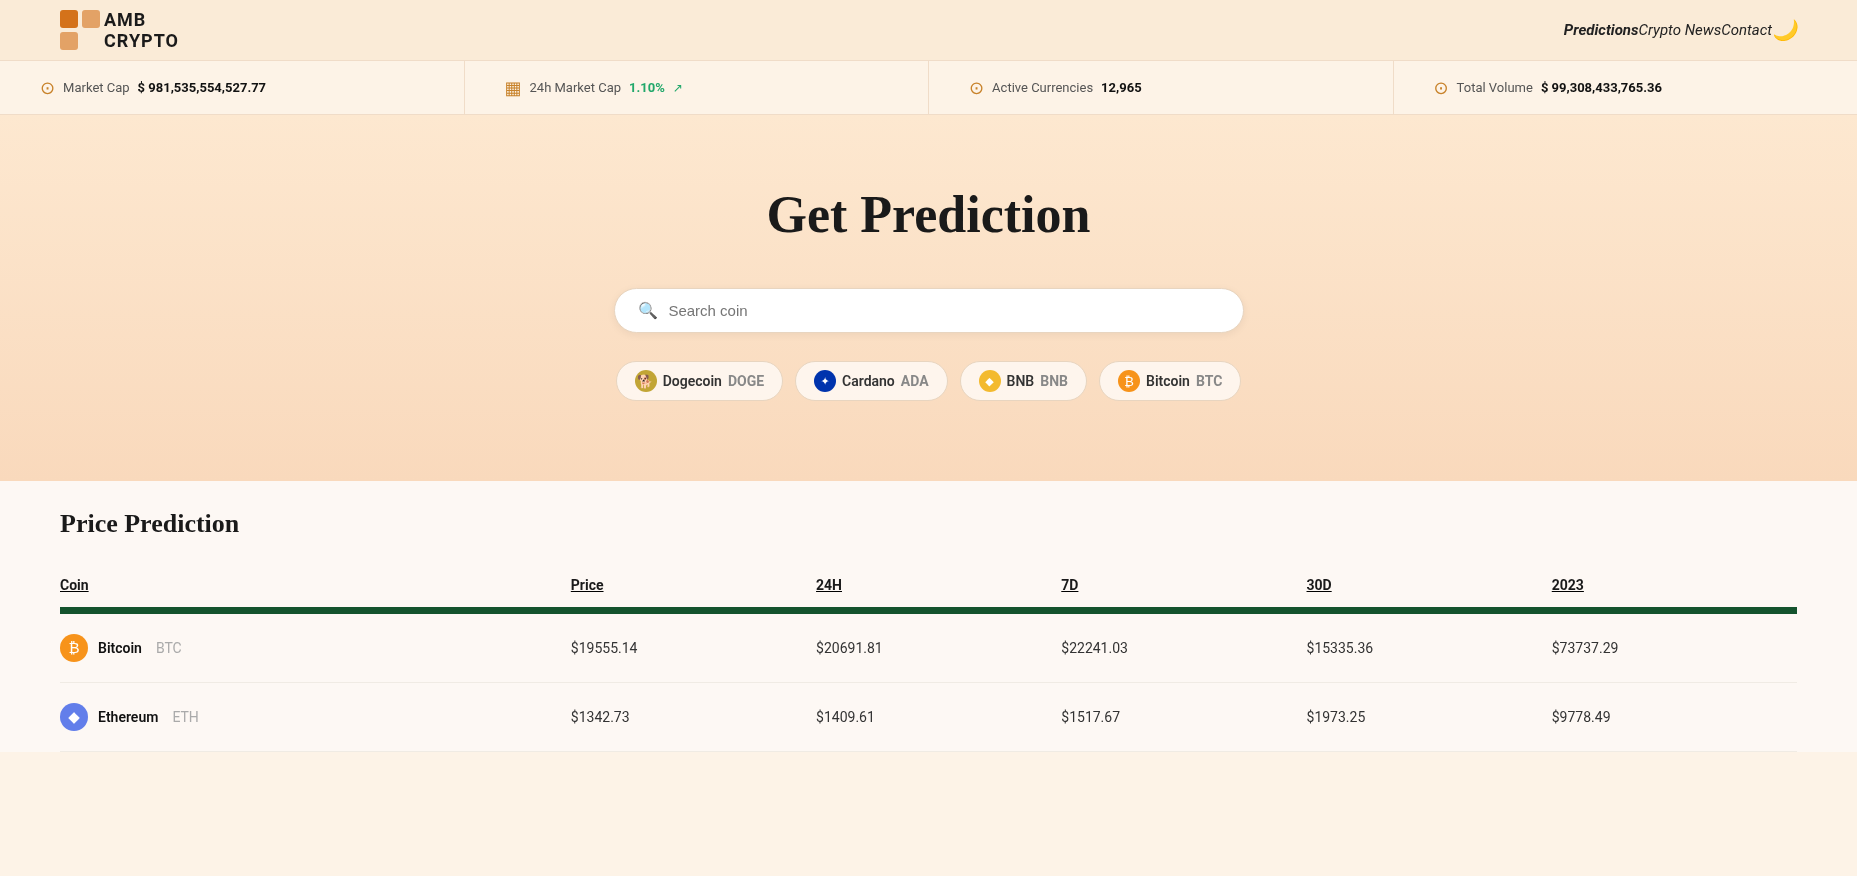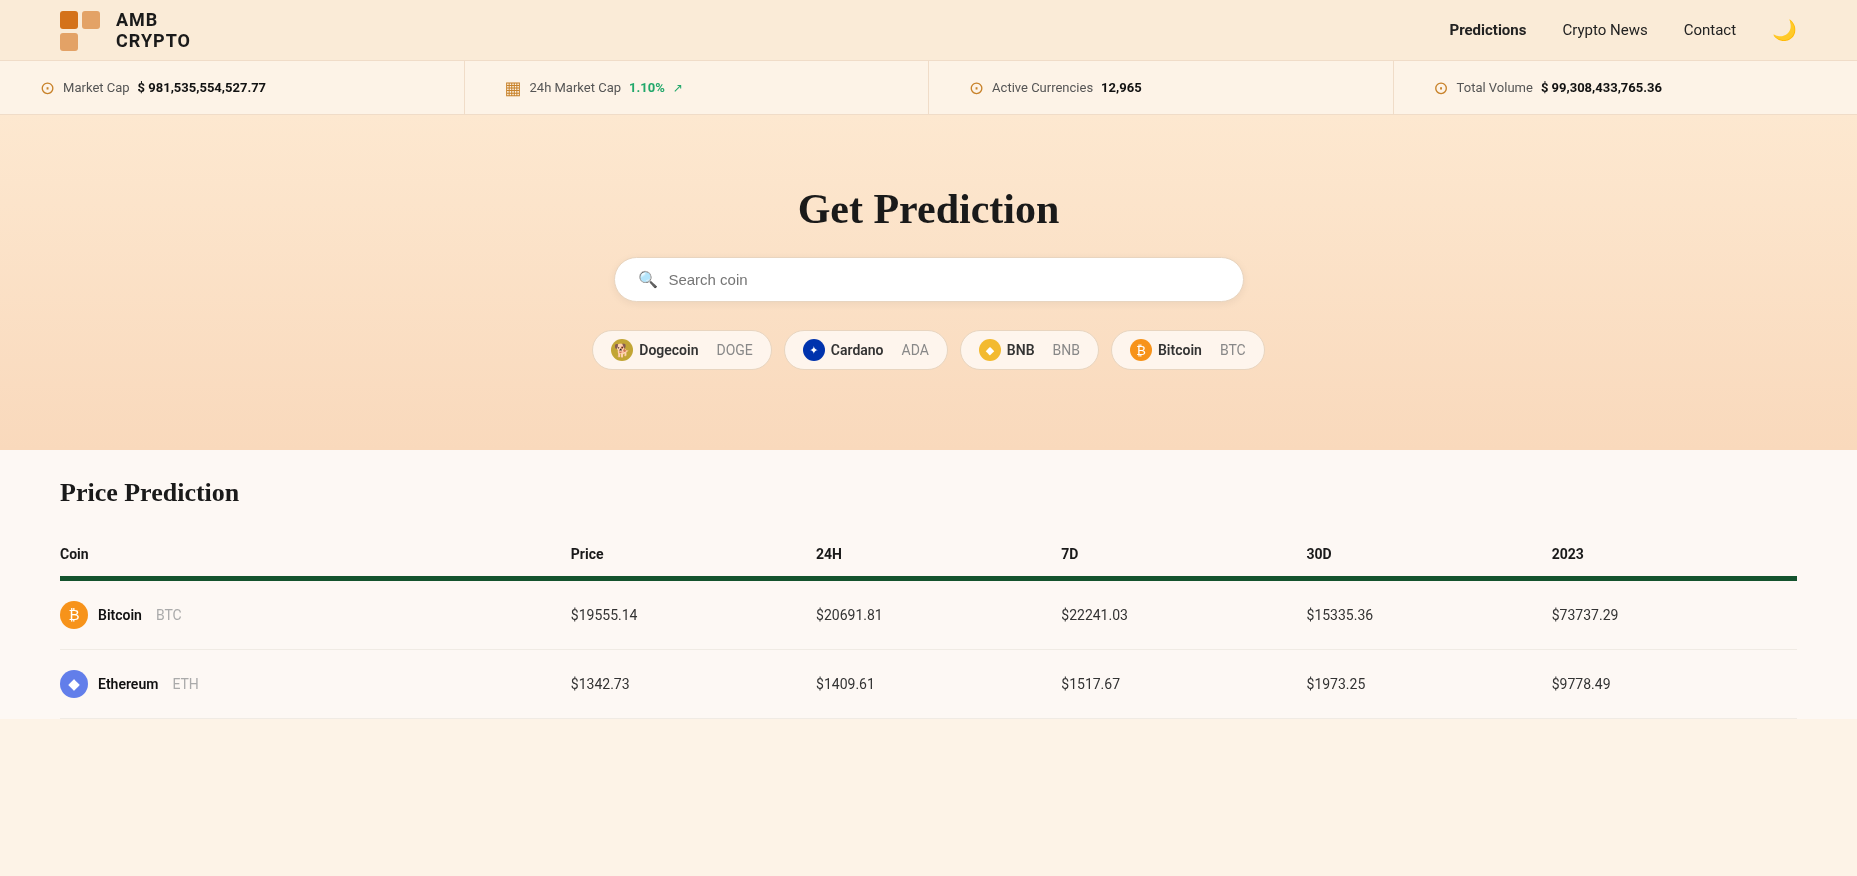--- a/index.html
+++ b/index.html
@@ -13,37 +13,37 @@
     .navbar {
       display: flex;
       align-items: center;
       justify-content: space-between;
       padding: 0 60px;
       height: 60px;
       background: #faebd7;
     }
     .logo {
       display: flex;
-      align-items: flex-end;
-      gap: 16px;
+      align-items: center;
+      gap: 4px;
     }
     .logo-icon {
       width: 40px;
       height: 40px;
     }
     .logo-text {
       font-size: 18px;
       font-weight: 700;
       color: #1a1a1a;
       letter-spacing: 1px;
     }
     .nav-links {
       display: flex;
       align-items: center;
-      gap: 36px;
+      font-style: italic;
     }
     .nav-link {
       font-size: 15px;
       color: #222;
       text-decoration: none;
       cursor: pointer;
     }
     .nav-link.active {
       font-weight: 700;
     }
@@ -93,24 +93,24 @@
       font-size: 12px;
     }
 
     
     .hero {
       background: linear-gradient(180deg, #fde8d0 0%, #f9d9bc 100%);
       padding: 70px 20px 80px;
       text-align: center;
     }
     .hero-title {
-      font-size: 42px;
+      font-size: 52px;
       font-weight: 800;
       color: #1a1a1a;
-      margin-bottom: 24px;
+      margin-bottom: 44px;
       font-family: Georgia, serif;
     }
     .search-container {
       display: flex;
       justify-content: center;
       margin-bottom: 28px;
     }
     .search-box {
       display: flex;
       align-items: center;
@@ -153,22 +153,21 @@
       font-size: 14px;
       color: #333;
       cursor: pointer;
       font-weight: 500;
     }
     .pill-coin-name {
       font-weight: 600;
     }
     .pill-coin-ticker {
       color: #888;
-      font-weight: 400;
-      margin-left: 12px;
+      font-weight: 700;
     }
     .coin-pill-icon {
       width: 22px;
       height: 22px;
       border-radius: 50%;
       display: flex;
       align-items: center;
       justify-content: center;
       font-size: 13px;
     }
@@ -183,21 +182,22 @@
       font-weight: 800;
       color: #1a1a1a;
       margin-bottom: 24px;
       font-family: Georgia, serif;
     }
     .price-table {
       width: 100%;
       border-collapse: collapse;
     }
     .price-table thead tr {
-      border-bottom: 5px solid #14532d;
+      border-bottom: 7px solid #14532d;
+      text-decoration: underline;
     }
     .price-table th {
       text-align: left;
       padding: 14px 0;
       font-size: 14px;
       font-weight: 700;
       color: #1a1a1a;
     }
     .price-table td {
       padding: 20px 0;

